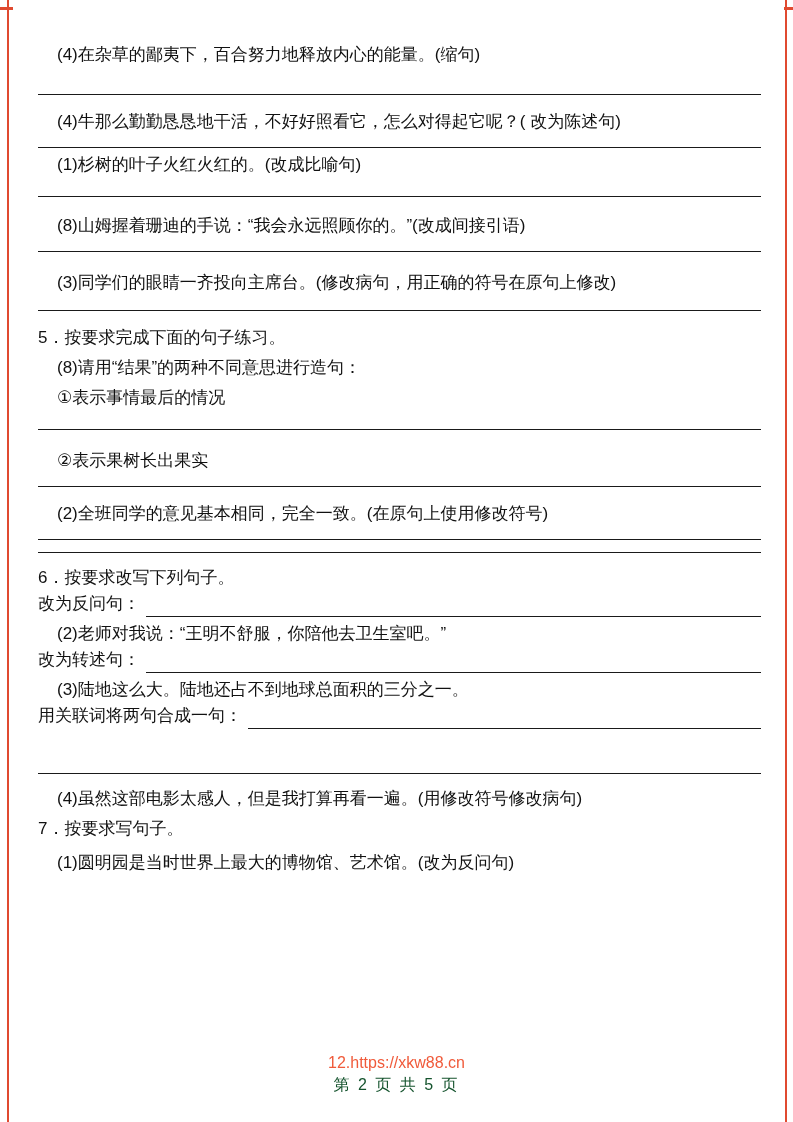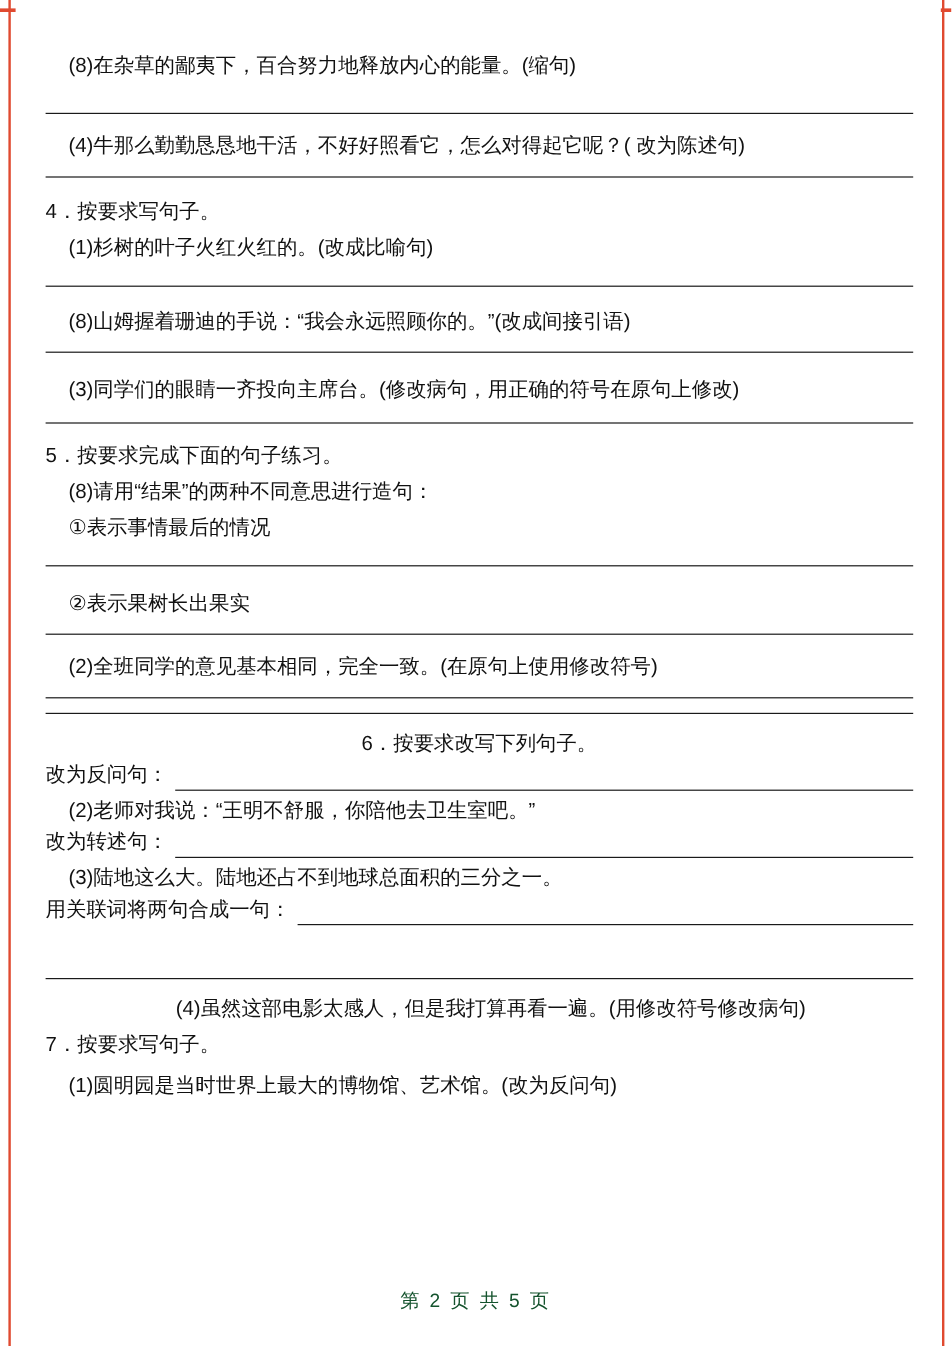--- a/index.html
+++ b/index.html
@@ -24,47 +24,46 @@
     position:absolute;
     left:38px;right:32px;top:42px;
     box-sizing:border-box;
   }
   .q{margin:0 0 0 19px;}
   .h{margin:0;}
   .rule{border:none;border-top:1.2px solid #1a1a1a;height:0;margin:0;}
   .fill{display:flex;align-items:flex-end;margin:0;text-align:right;}
   .fill .blank{flex:1 1 auto;border-bottom:1.2px solid #1a1a1a;height:22px;margin-left:6px;}
   
-  .mt4{margin-top:4px;}  .mt8{margin-top:8px;}  .mt12{margin-top:12px;text-align:center;}
+  .mt4{margin-top:4px;}  .mt8{margin-top:8px;}  .mt12{margin-top:12px;}
   .mt14{margin-top:14px;}.mt16{margin-top:16px;}.mt18{margin-top:18px;}.mt26{margin-top:26px;}.mt44{margin-top:44px;}
   .footer{
     position:absolute;left:0;right:0;bottom:26px;
     text-align:center;
   }
   .footer .url{color:#f05a3a;font-size:16px;line-height:22px;}
   .footer .pageinfo{color:#14532d;font-size:16px;line-height:22px;letter-spacing:2px;}
 </style>
 </head>
 <body>
 
 <div class="page">
   <div class="edge edge-left"></div>
   <div class="edge edge-right"></div>
   <div class="tick tick-tl"></div>
   <div class="tick tick-tr"></div>
 
   <div class="content">
 
-    <p class="q">(8)在杂草的鄙夷下，百合努力地释放内心的能量。(缩句)</p>
+    <p class="q">(4)在杂草的鄙夷下，百合努力地释放内心的能量。(缩句)</p>
     <div class="rule mt26"></div>
 
     <p class="q mt14">(4)牛那么勤勤恳恳地干活，不好好照看它，怎么对得起它呢？( 改为陈述句)</p>
     <div class="rule mt12"></div>
 
-    <p class="h mt16">4．按要求写句子。</p>
     <p class="q mt4">(1)杉树的叶子火红火红的。(改成比喻句)</p>
     <div class="rule mt18"></div>
 
     <p class="q mt16">(8)山姆握着珊迪的手说：“我会永远照顾你的。”(改成间接引语)</p>
     <div class="rule mt12"></div>
 
     <p class="q mt18">(3)同学们的眼睛一齐投向主席台。(修改病句，用正确的符号在原句上修改)</p>
     <div class="rule mt14"></div>
 
     <p class="h mt14">5．按要求完成下面的句子练习。</p>
@@ -97,15 +96,16 @@
     </div>
     <div class="rule mt44"></div>
 
     <p class="q mt12">(4)虽然这部电影太感人，但是我打算再看一遍。(用修改符号修改病句)</p>
     <p class="h mt4">7．按要求写句子。</p>
     <p class="q mt8">(1)圆明园是当时世界上最大的博物馆、艺术馆。(改为反问句)</p>
 
   </div>
 
   <div class="footer">
+    <div class="url">12.https://xkw88.cn</div>
     <div class="pageinfo">第 2 页 共 5 页</div>
   </div>
 </div>
 
 </body></html>

